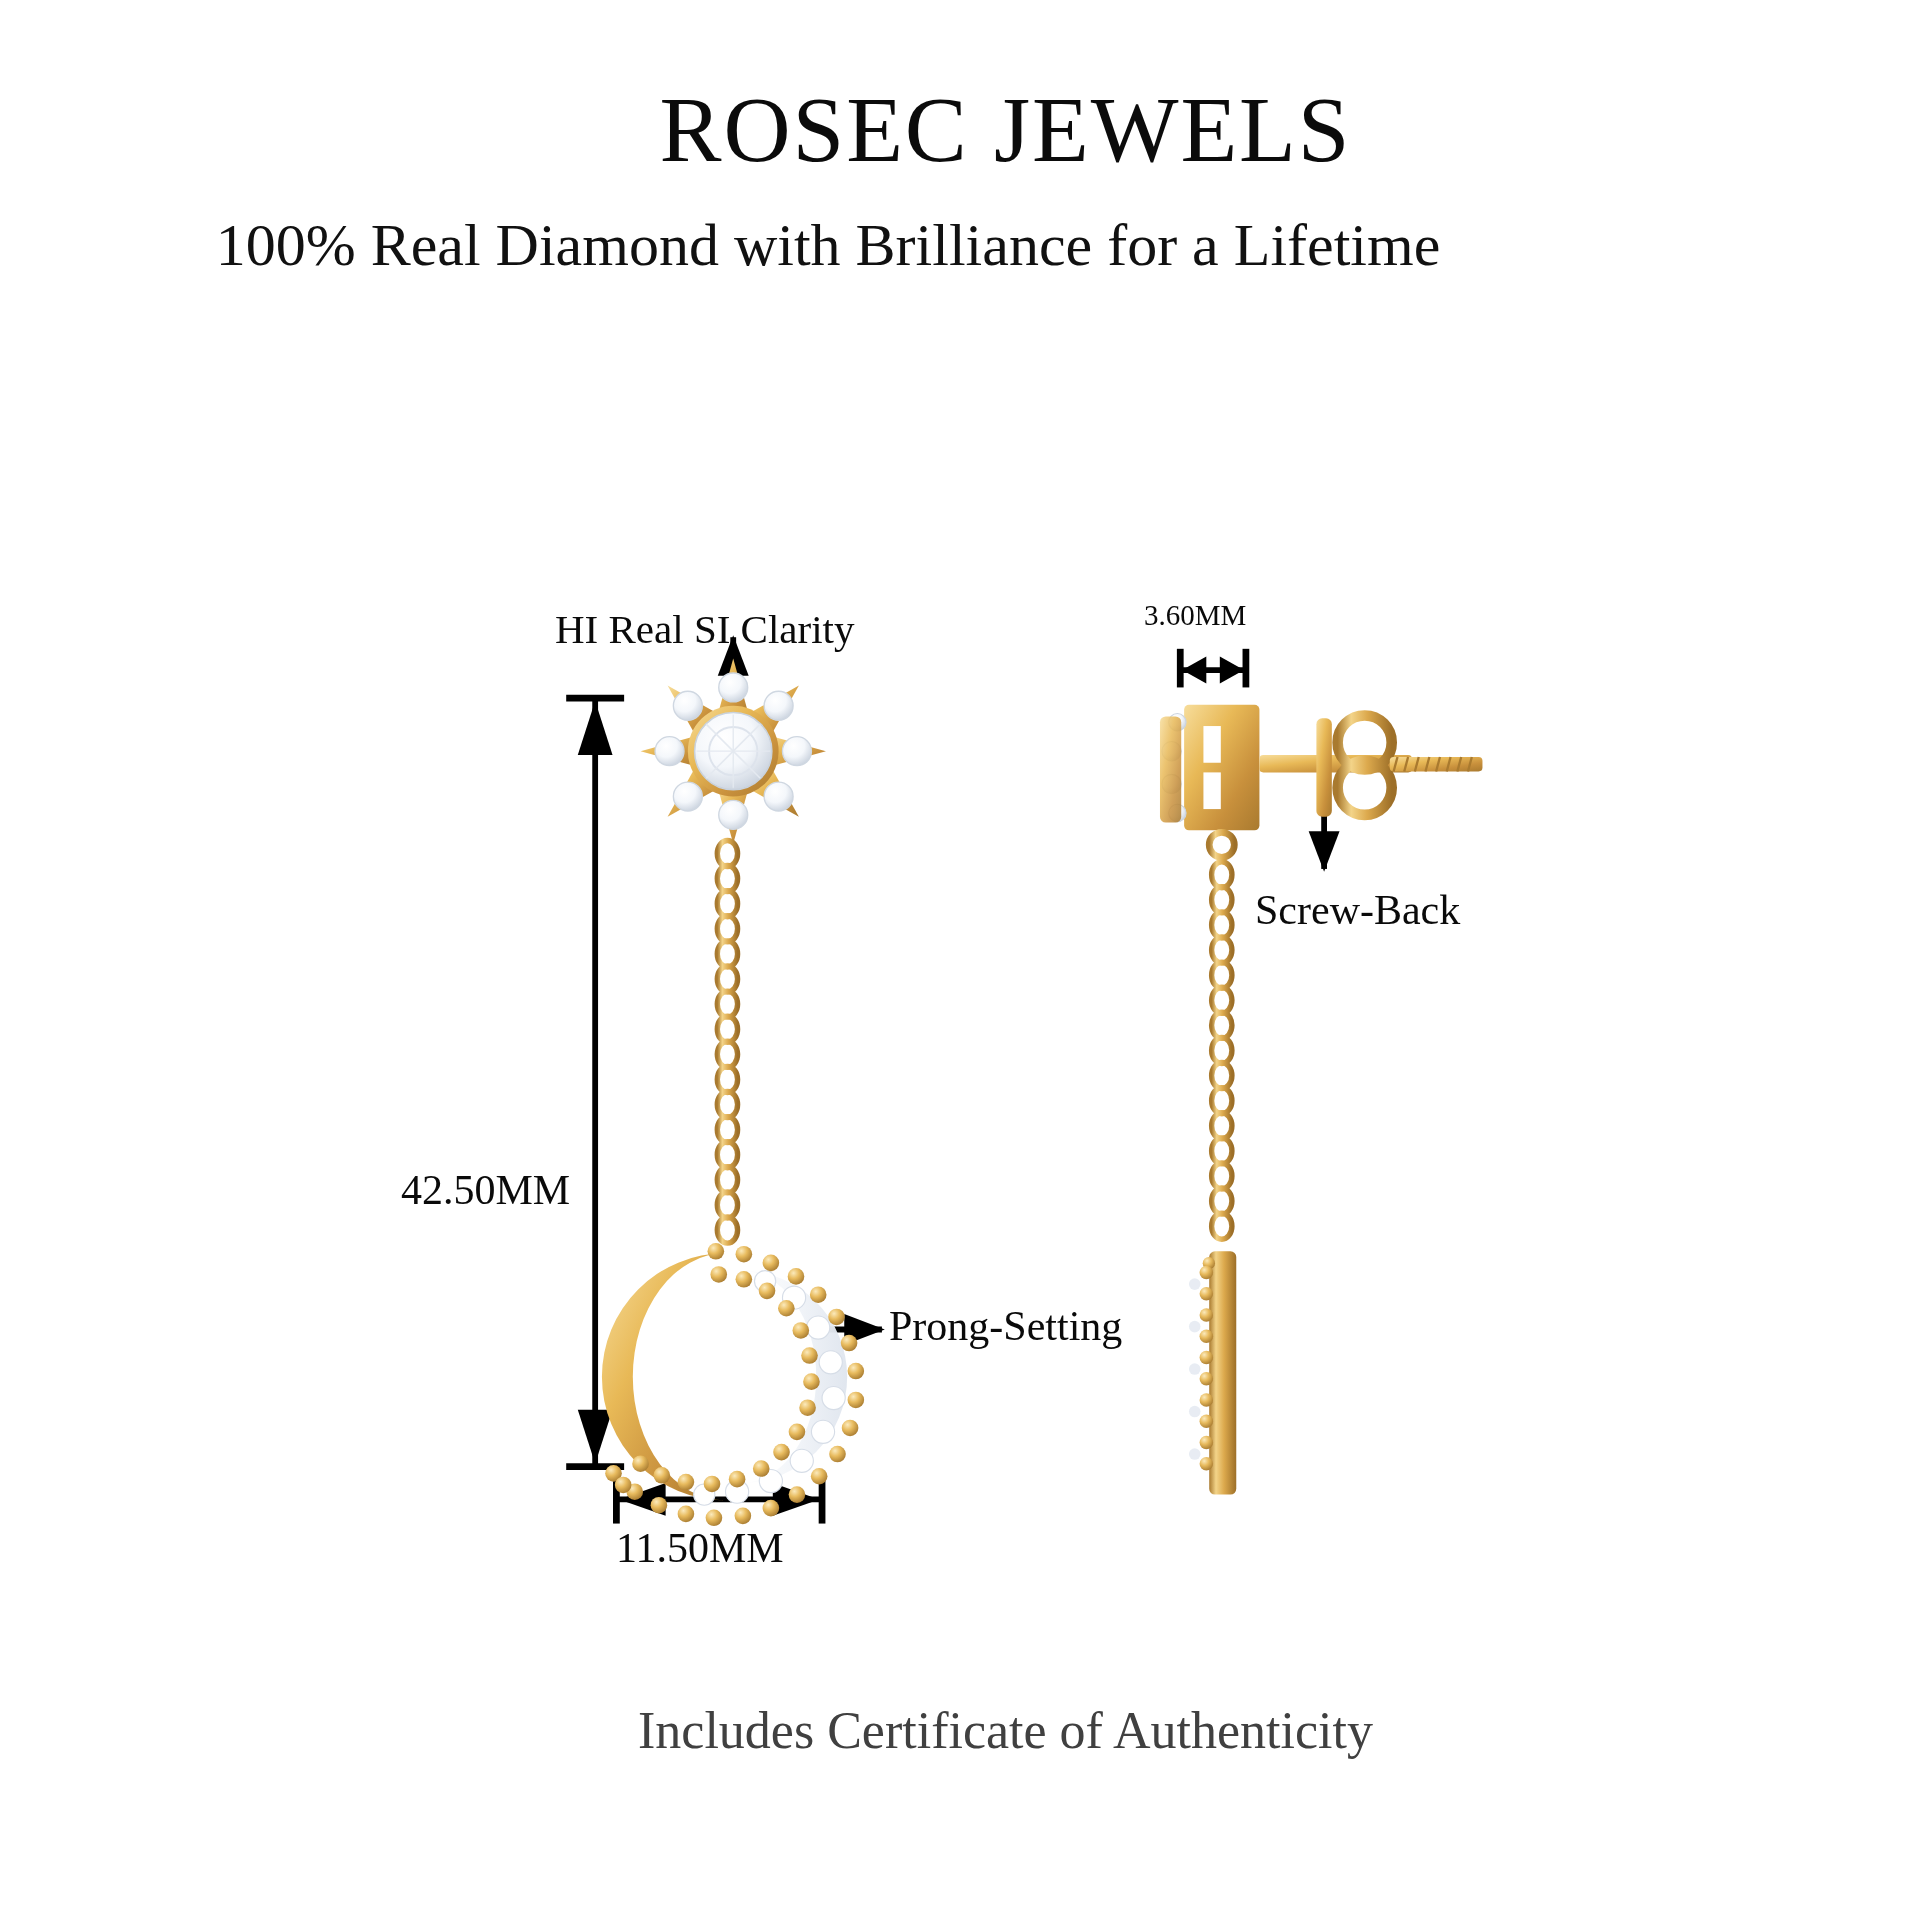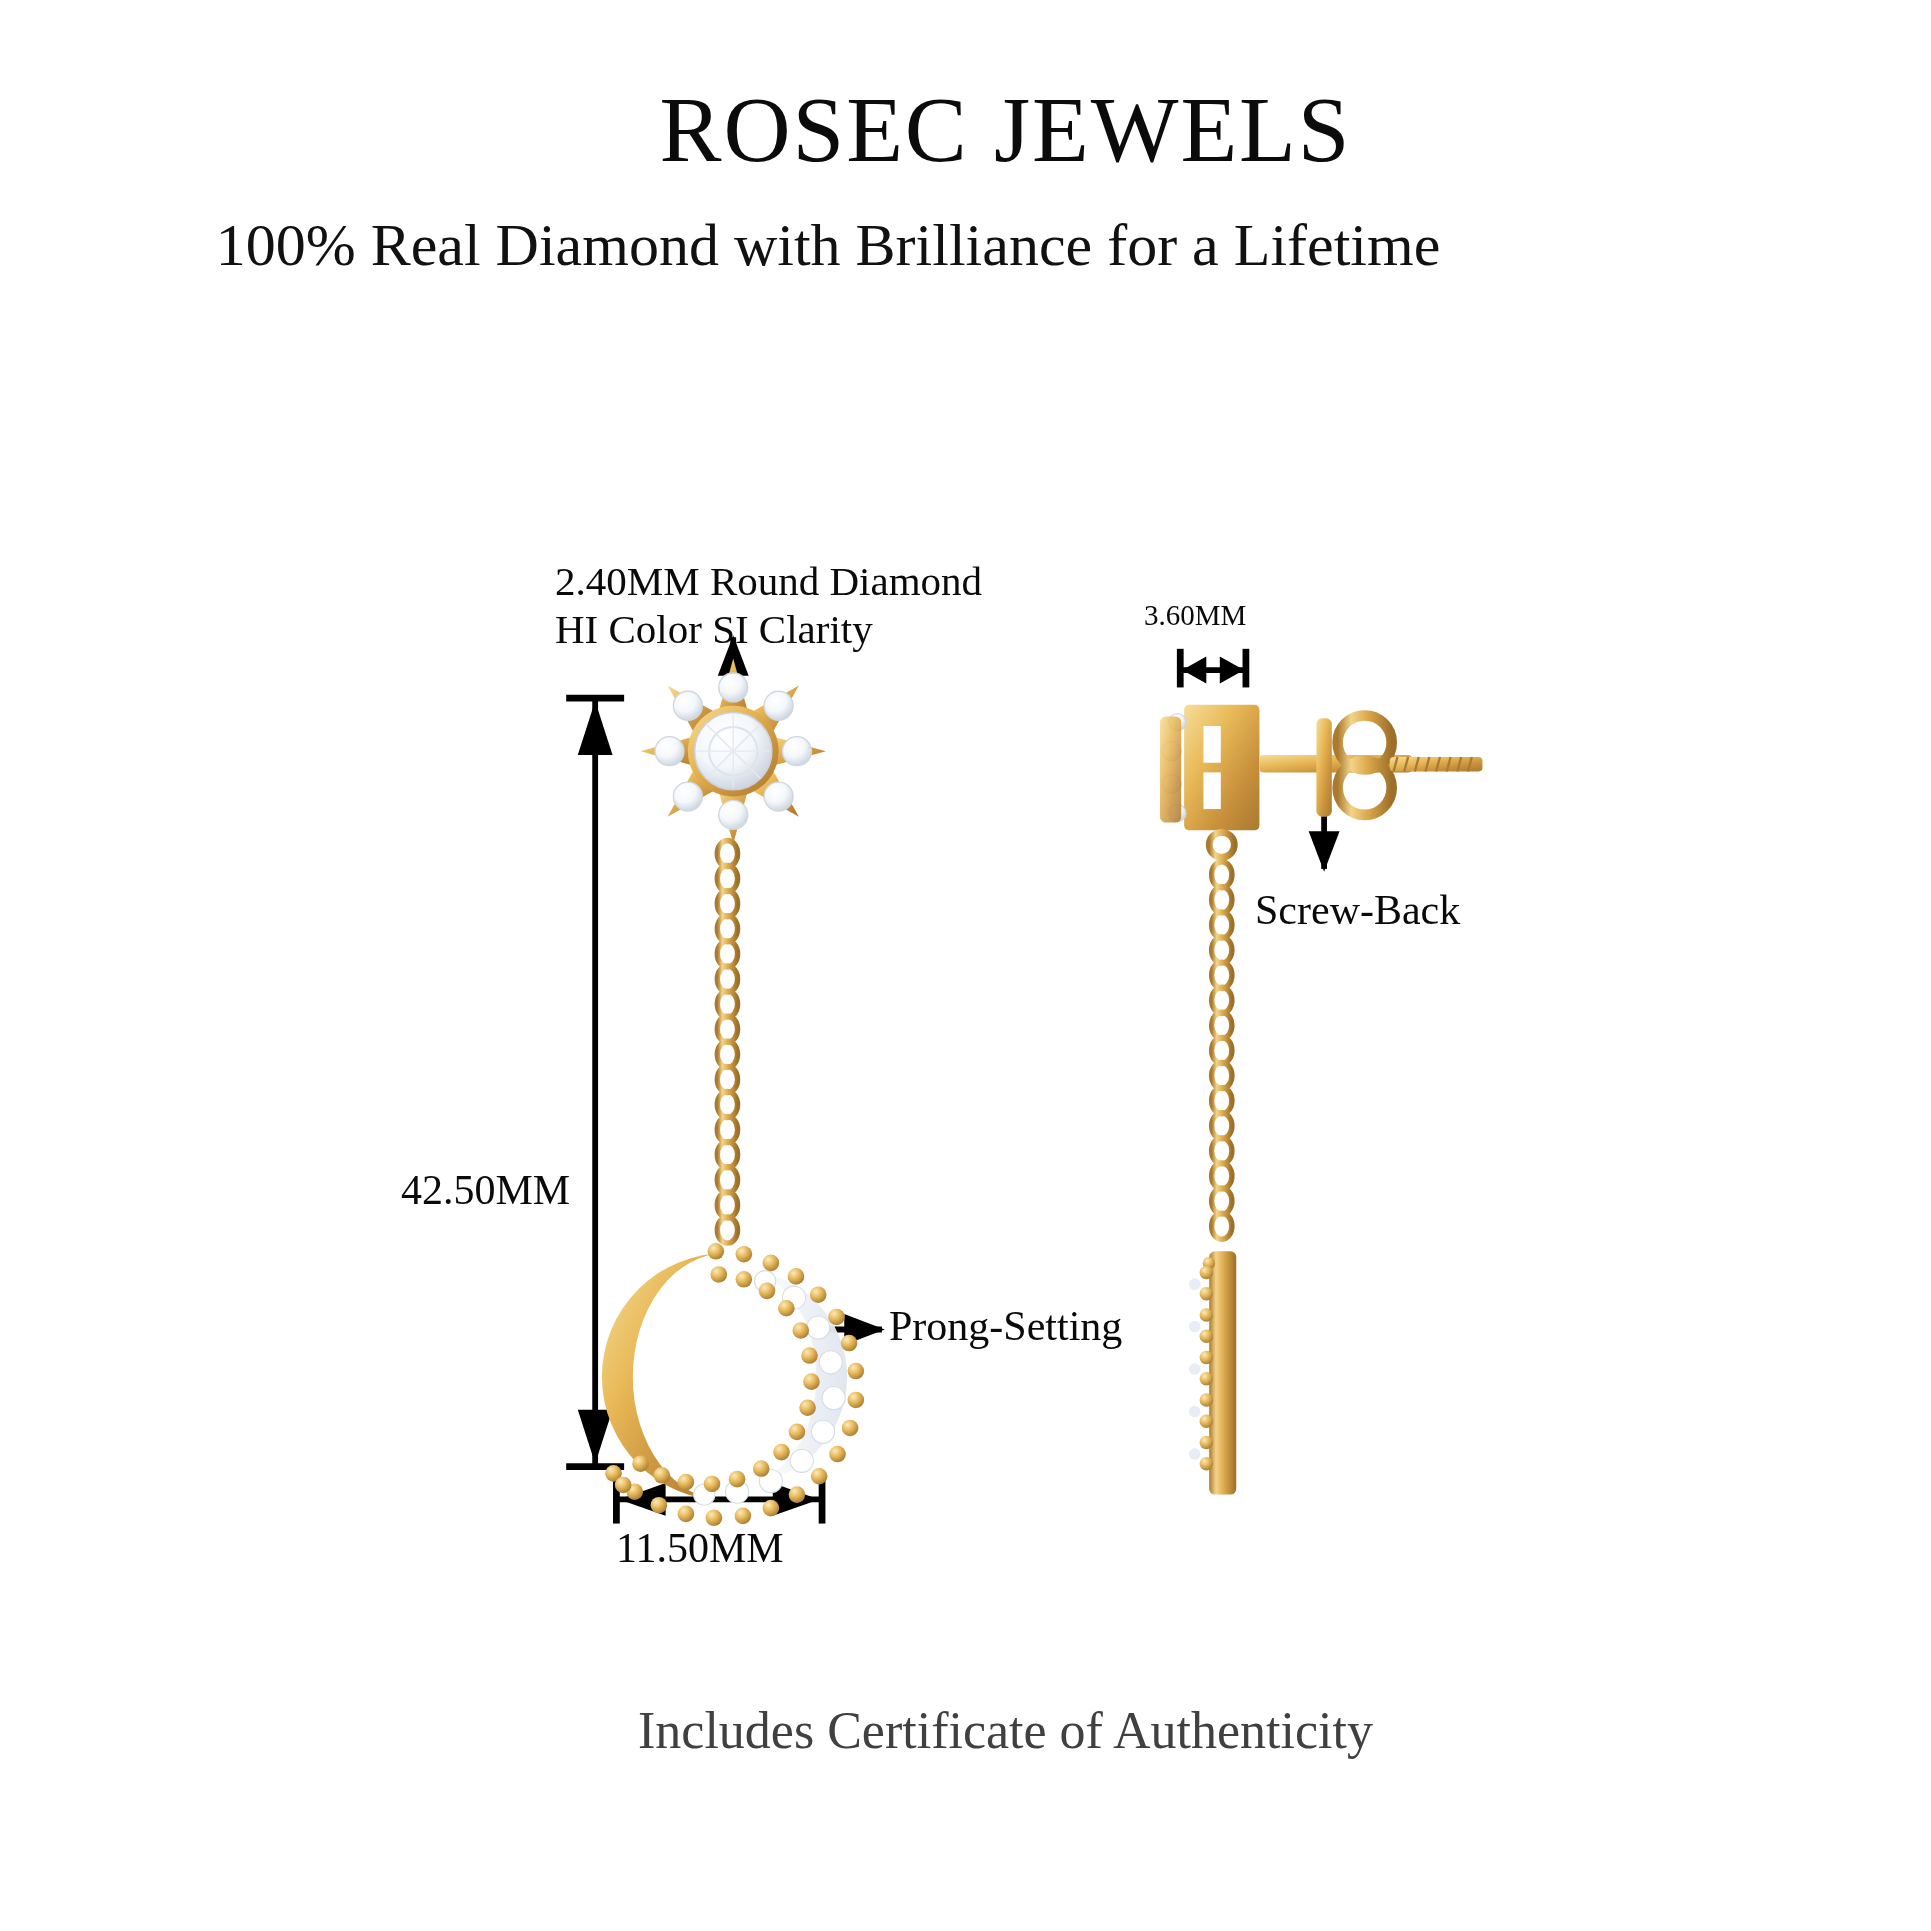--- a/index.html
+++ b/index.html
@@ -86,21 +86,21 @@
   }
 </style>
 </head>
 <body>
 
 <div class="stage">
 
   <div class="brand-title">ROSEC JEWELS</div>
   <div class="brand-tagline">100% Real Diamond with Brilliance for a Lifetime</div>
 
-  <div class="anno anno-diamond"><span>2.40MM Round Diamond</span><br><span>HI Color SI Clarity</span></div>
+  <div class="anno anno-diamond"><br><span>HI Real SI Clarity</span></div>
 
   <div class="anno anno-3mm">3.60MM</div>
   <div class="anno anno-screw">Screw-Back</div>
   <div class="anno anno-height">42.50MM</div>
   <div class="anno anno-prong">Prong-Setting</div>
   <div class="anno anno-width">11.50MM</div>
 
   <svg class="art" viewBox="0 0 2000 2000">
     <defs>
       <linearGradient id="gGold" x1="0" y1="0" x2="1" y2="1">

